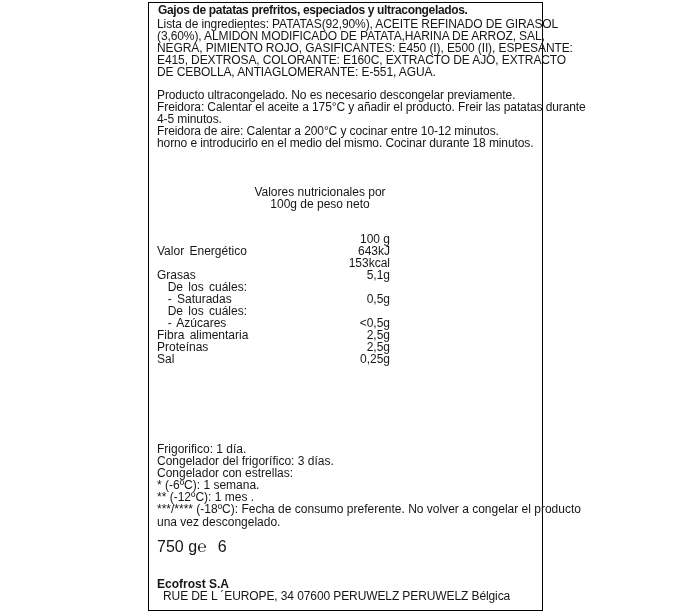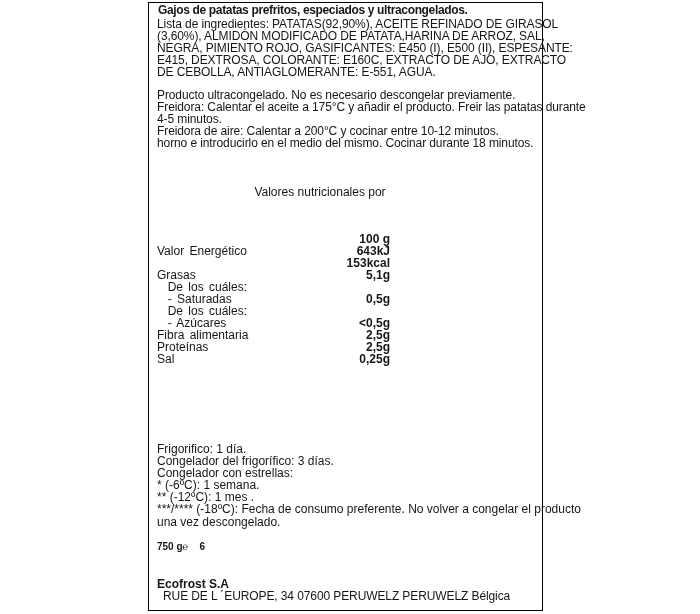--- a/index.html
+++ b/index.html
@@ -24,24 +24,24 @@
     font-weight:bold;font-size:12px;line-height:14px;letter-spacing:-0.35px;white-space:pre;text-align:center;
   }
   #ingredients{left:157px;top:19px;}
   #prep{left:157px;top:90.4px;}
   #ingredients div,#prep div{line-height:11.9px;height:11.9px;white-space:pre;letter-spacing:-0.1px;}
   #nutri-header{left:150px;top:187px;width:340px;text-align:center;}
   #nutri-header div{line-height:11.6px;white-space:pre;}
   #nutri-table{left:157px;top:232.6px;width:233px;}
   .nrow{display:flex;justify-content:space-between;line-height:12px;height:12px;}
   .nlabel{white-space:pre;word-spacing:2px;}
-  .nvalue{white-space:pre;text-align:left;font-weight:bold;}
+  .nvalue{white-space:pre;text-align:left;}
   #storage{left:157px;top:442.6px;}
   #storage div{line-height:12.17px;height:12.17px;white-space:pre;}
-  #netweight{left:157px;top:540.3px;font-weight:bold;font-size:10px;line-height:14px;white-space:pre;}
+  #netweight{left:157px;top:540.3px;font-weight:normal;font-size:16px;line-height:14px;white-space:pre;}
   #netweight .units{margin-left:11px;}
   #manufacturer{left:157px;top:579.2px;font-weight:bold;line-height:11.6px;white-space:pre;}
   #address{left:157px;top:591px;line-height:11.6px;white-space:pre;letter-spacing:-0.1px;padding-left:6px;}
 </style>
 </head>
 <body>
 
 <div class="page">
 
   <div class="label-box"></div>
@@ -59,20 +59,21 @@
   <div class="tblock" id="prep">
       <div>Producto ultracongelado. No es necesario descongelar previamente.</div>
       <div>Freidora: Calentar el aceite a 175°C y añadir el producto. Freir las patatas durante</div>
       <div>4-5 minutos.</div>
       <div>Freidora de aire: Calentar a 200°C y cocinar entre 10-12 minutos.</div>
       <div>horno e introducirlo en el medio del mismo. Cocinar durante 18 minutos.</div>
     </div>
 
   <div class="tblock" id="nutri-header">
     <div>Valores nutricionales por</div>
+    <div>100g de peso neto</div>
   </div>
 
   <div class="tblock" id="nutri-table">
       <div class="nrow">
         <span class="nlabel"></span>
         <span class="nvalue">100 g</span>
       </div>
       <div class="nrow">
         <span class="nlabel">Valor Energético</span>
         <span class="nvalue">643kJ</span>

